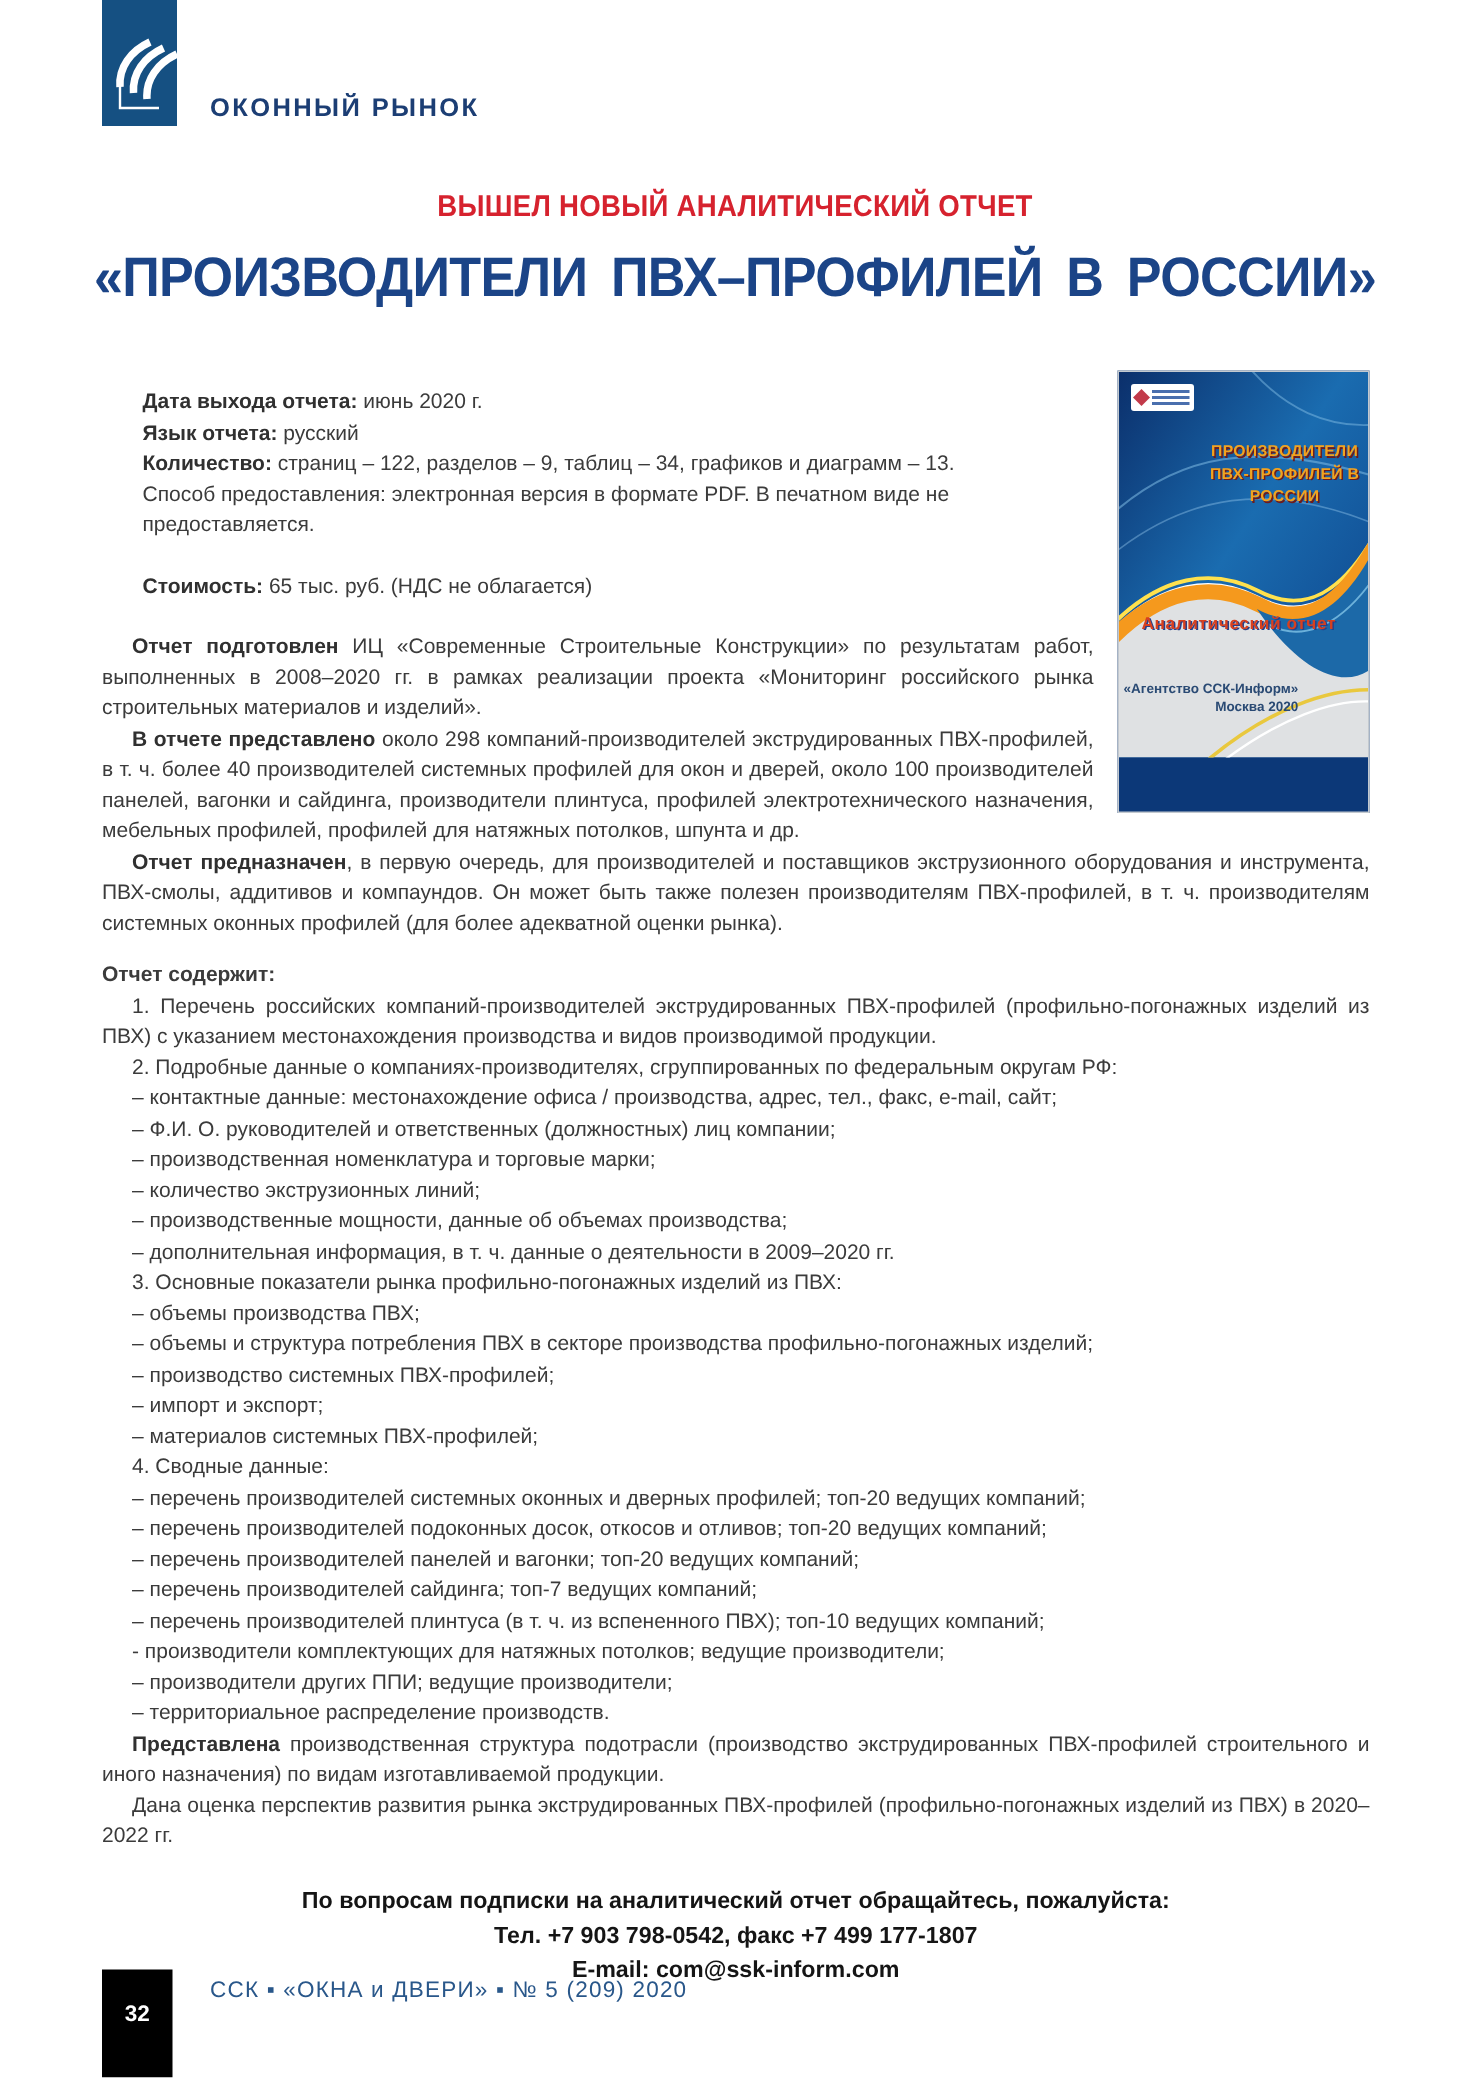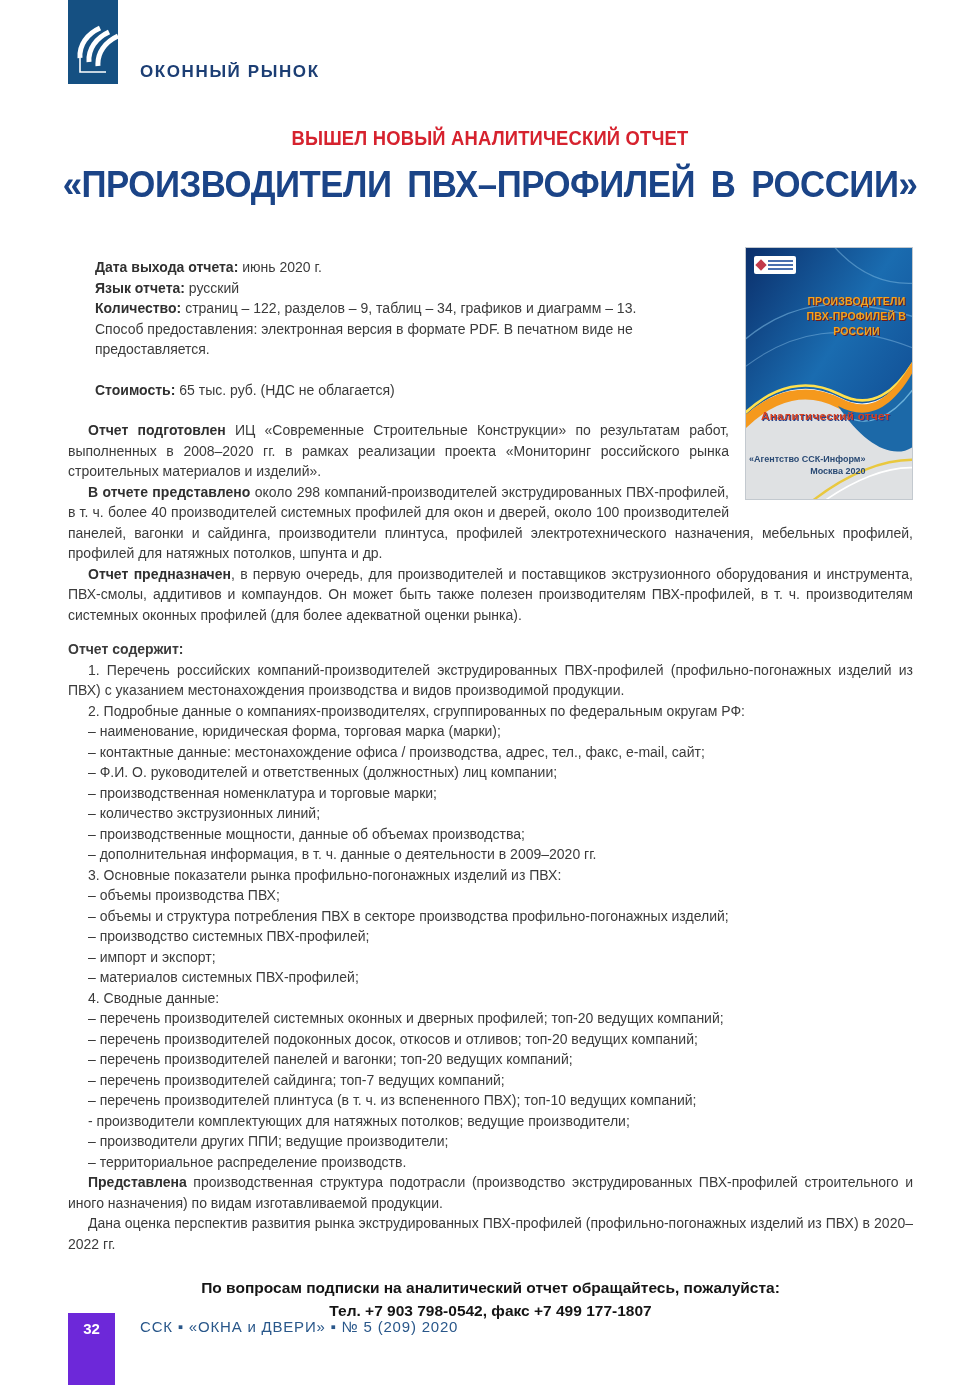--- a/index.html
+++ b/index.html
@@ -25,43 +25,43 @@
         font-size:14px;line-height:20.5px;color:#3b3b3b;}
   .content p{margin:0;}
   .spacer{height:14px;}
   .spacer-lg{height:20px;}
   .info{margin-left:27px;margin-top:20px;}
   .body-par{text-indent:20px;text-align:justify;}
   .item{text-indent:20px;text-align:justify;}
   b.lead{color:#303030;}
   .contents-heading{margin-left:20px;font-weight:bold;}
   
-  .cover-wrap{float:right;width:168px;height:253px;margin:10px 0 10px 16px;
+  .cover-wrap{float:right;width:168px;height:295px;margin:10px 0 10px 16px;
         position:relative;border:1px solid #c3c9cf;box-sizing:border-box;overflow:hidden;
         background:#0c3878;}
   .cover-wrap svg{position:absolute;left:0;top:0;}
   .cover-chip{position:absolute;left:8px;top:8px;width:42px;height:18px;background:#fff;
         border-radius:2px;display:flex;align-items:center;padding:0 3px;box-sizing:border-box;}
   .chip-emblem{width:8px;height:8px;background:#c23a4a;transform:rotate(45deg);flex:none;}
   .chip-lines{margin-left:3px;flex:1;}
   .chip-lines div{height:2px;background:#4a6fae;margin:2px 0;}
   .cover-title{position:absolute;top:46px;left:36%;right:3%;text-align:center;
         color:#f2a31f;font-weight:bold;font-size:10.5px;line-height:15px;
         text-shadow:1px 1px 0 #6e1b1b;letter-spacing:.2px;}
   .cover-subtitle{position:absolute;top:158px;left:15px;color:#d8401f;font-weight:bold;
         font-size:11.5px;text-shadow:1px 1px 0 #27408b;letter-spacing:.4px;}
   .cover-publisher{position:absolute;top:205px;left:0;width:72%;text-align:right;
         color:#2a4a74;font-size:9px;font-weight:bold;line-height:12px;}
   
   .contact{clear:both;margin-top:22px;text-align:center;color:#151515;
         font-weight:bold;font-size:15.5px;line-height:23px;}
   
   .page-num-box{position:absolute;left:68px;top:1313px;width:47px;height:72px;
-        background:#6d28d9;color:#ffffff;font-weight:bold;font-size:15px;
-        text-align:center;padding-top:7px;box-sizing:border-box;}
+        background:#000000;color:#ffffff;font-weight:bold;font-size:15px;
+        text-align:center;padding-top:21px;box-sizing:border-box;}
   .footer-issue{position:absolute;left:140px;top:1318px;color:#29578a;
         font-size:15px;letter-spacing:.8px;}
 </style>
 </head>
 <body>
 
 <div class="logo-box">
   <svg width="50" height="84" viewBox="0 0 50 84">
     <path d="M12,58 C11,45 19,34 32,28" stroke="#ffffff" stroke-width="5" fill="none"></path>
     <path d="M21,62 C20,49 28,38 41,32" stroke="#ffffff" stroke-width="5" fill="none"></path>
@@ -130,21 +130,20 @@
 
   <p class="body-par"><b class="lead">Отчет подготовлен</b><span> ИЦ «Современные Строительные Конструкции» по результатам работ, выполненных в 2008–2020 гг. в рамках реализации проекта «Мониторинг российского рынка строительных материалов и изделий».</span></p>
   <p class="body-par"><b class="lead">В отчете представлено</b><span> около 298 компаний-производителей экструдированных ПВХ-профилей, в т. ч. более 40 производителей системных профилей для окон и дверей, около 100 производителей панелей, вагонки и сайдинга, производители плинтуса, профилей электротехнического назначения, мебельных профилей, профилей для натяжных потолков, шпунта и др.</span></p>
   <p class="body-par"><b class="lead">Отчет предназначен</b><span>, в первую очередь, для производителей и поставщиков экструзионного оборудования и инструмента, ПВХ-смолы, аддитивов и компаундов. Он может быть также полезен производителям ПВХ-профилей, в т. ч. производителям системных оконных профилей (для более адекватной оценки рынка).</span></p>
 
   <div class="spacer"></div>
 
   <p class="contents-heading">Отчет содержит:</p>
   <p class="item">1. Перечень российских компаний-производителей экструдированных ПВХ-профилей (профильно-погонажных изделий из ПВХ) с указанием местонахождения производства и видов производимой продукции.</p>
   <p class="item">2. Подробные данные о компаниях-производителях, сгруппированных по федеральным округам РФ:</p>
-  <p class="item">– наименование, юридическая форма, торговая марка (марки);</p>
   <p class="item">– контактные данные: местонахождение офиса / производства, адрес, тел., факс, e-mail, сайт;</p>
   <p class="item">– Ф.И. О. руководителей и ответственных (должностных) лиц компании;</p>
   <p class="item">– производственная номенклатура и торговые марки;</p>
   <p class="item">– количество экструзионных линий;</p>
   <p class="item">– производственные мощности, данные об объемах производства;</p>
   <p class="item">– дополнительная информация, в т. ч. данные о деятельности в 2009–2020 гг.</p>
   <p class="item">3. Основные показатели рынка профильно-погонажных изделий из ПВХ:</p>
   <p class="item">– объемы производства ПВХ;</p>
   <p class="item">– объемы и структура потребления ПВХ в секторе производства профильно-погонажных изделий;</p>
   <p class="item">– производство системных ПВХ-профилей;</p>
@@ -159,17 +158,18 @@
   <p class="item">- производители комплектующих для натяжных потолков; ведущие производители;</p>
   <p class="item">– производители других ППИ; ведущие производители;</p>
   <p class="item">– территориальное распределение производств.</p>
 
   <p class="body-par"><b class="lead">Представлена</b><span> производственная структура подотрасли (производство экструдированных ПВХ-профилей строительного и иного назначения) по видам изготавливаемой продукции.</span></p>
   <p class="body-par"><span>Дана оценка перспектив развития рынка экструдированных ПВХ-профилей (профильно-погонажных изделий из ПВХ) в 2020–2022 гг.</span></p>
 
   <div class="contact">
     <div>По вопросам подписки на аналитический отчет обращайтесь, пожалуйста:</div>
     <div>Тел. +7 903 798-0542, факс +7 499 177-1807</div>
+    <div>E-mail: com@ssk-inform.com</div>
   </div>
 </div>
 
 <div class="page-num-box">32</div>
 <div class="footer-issue">ССК ▪ «ОКНА и ДВЕРИ» ▪ № 5 (209) 2020</div>
 
 </body></html>

